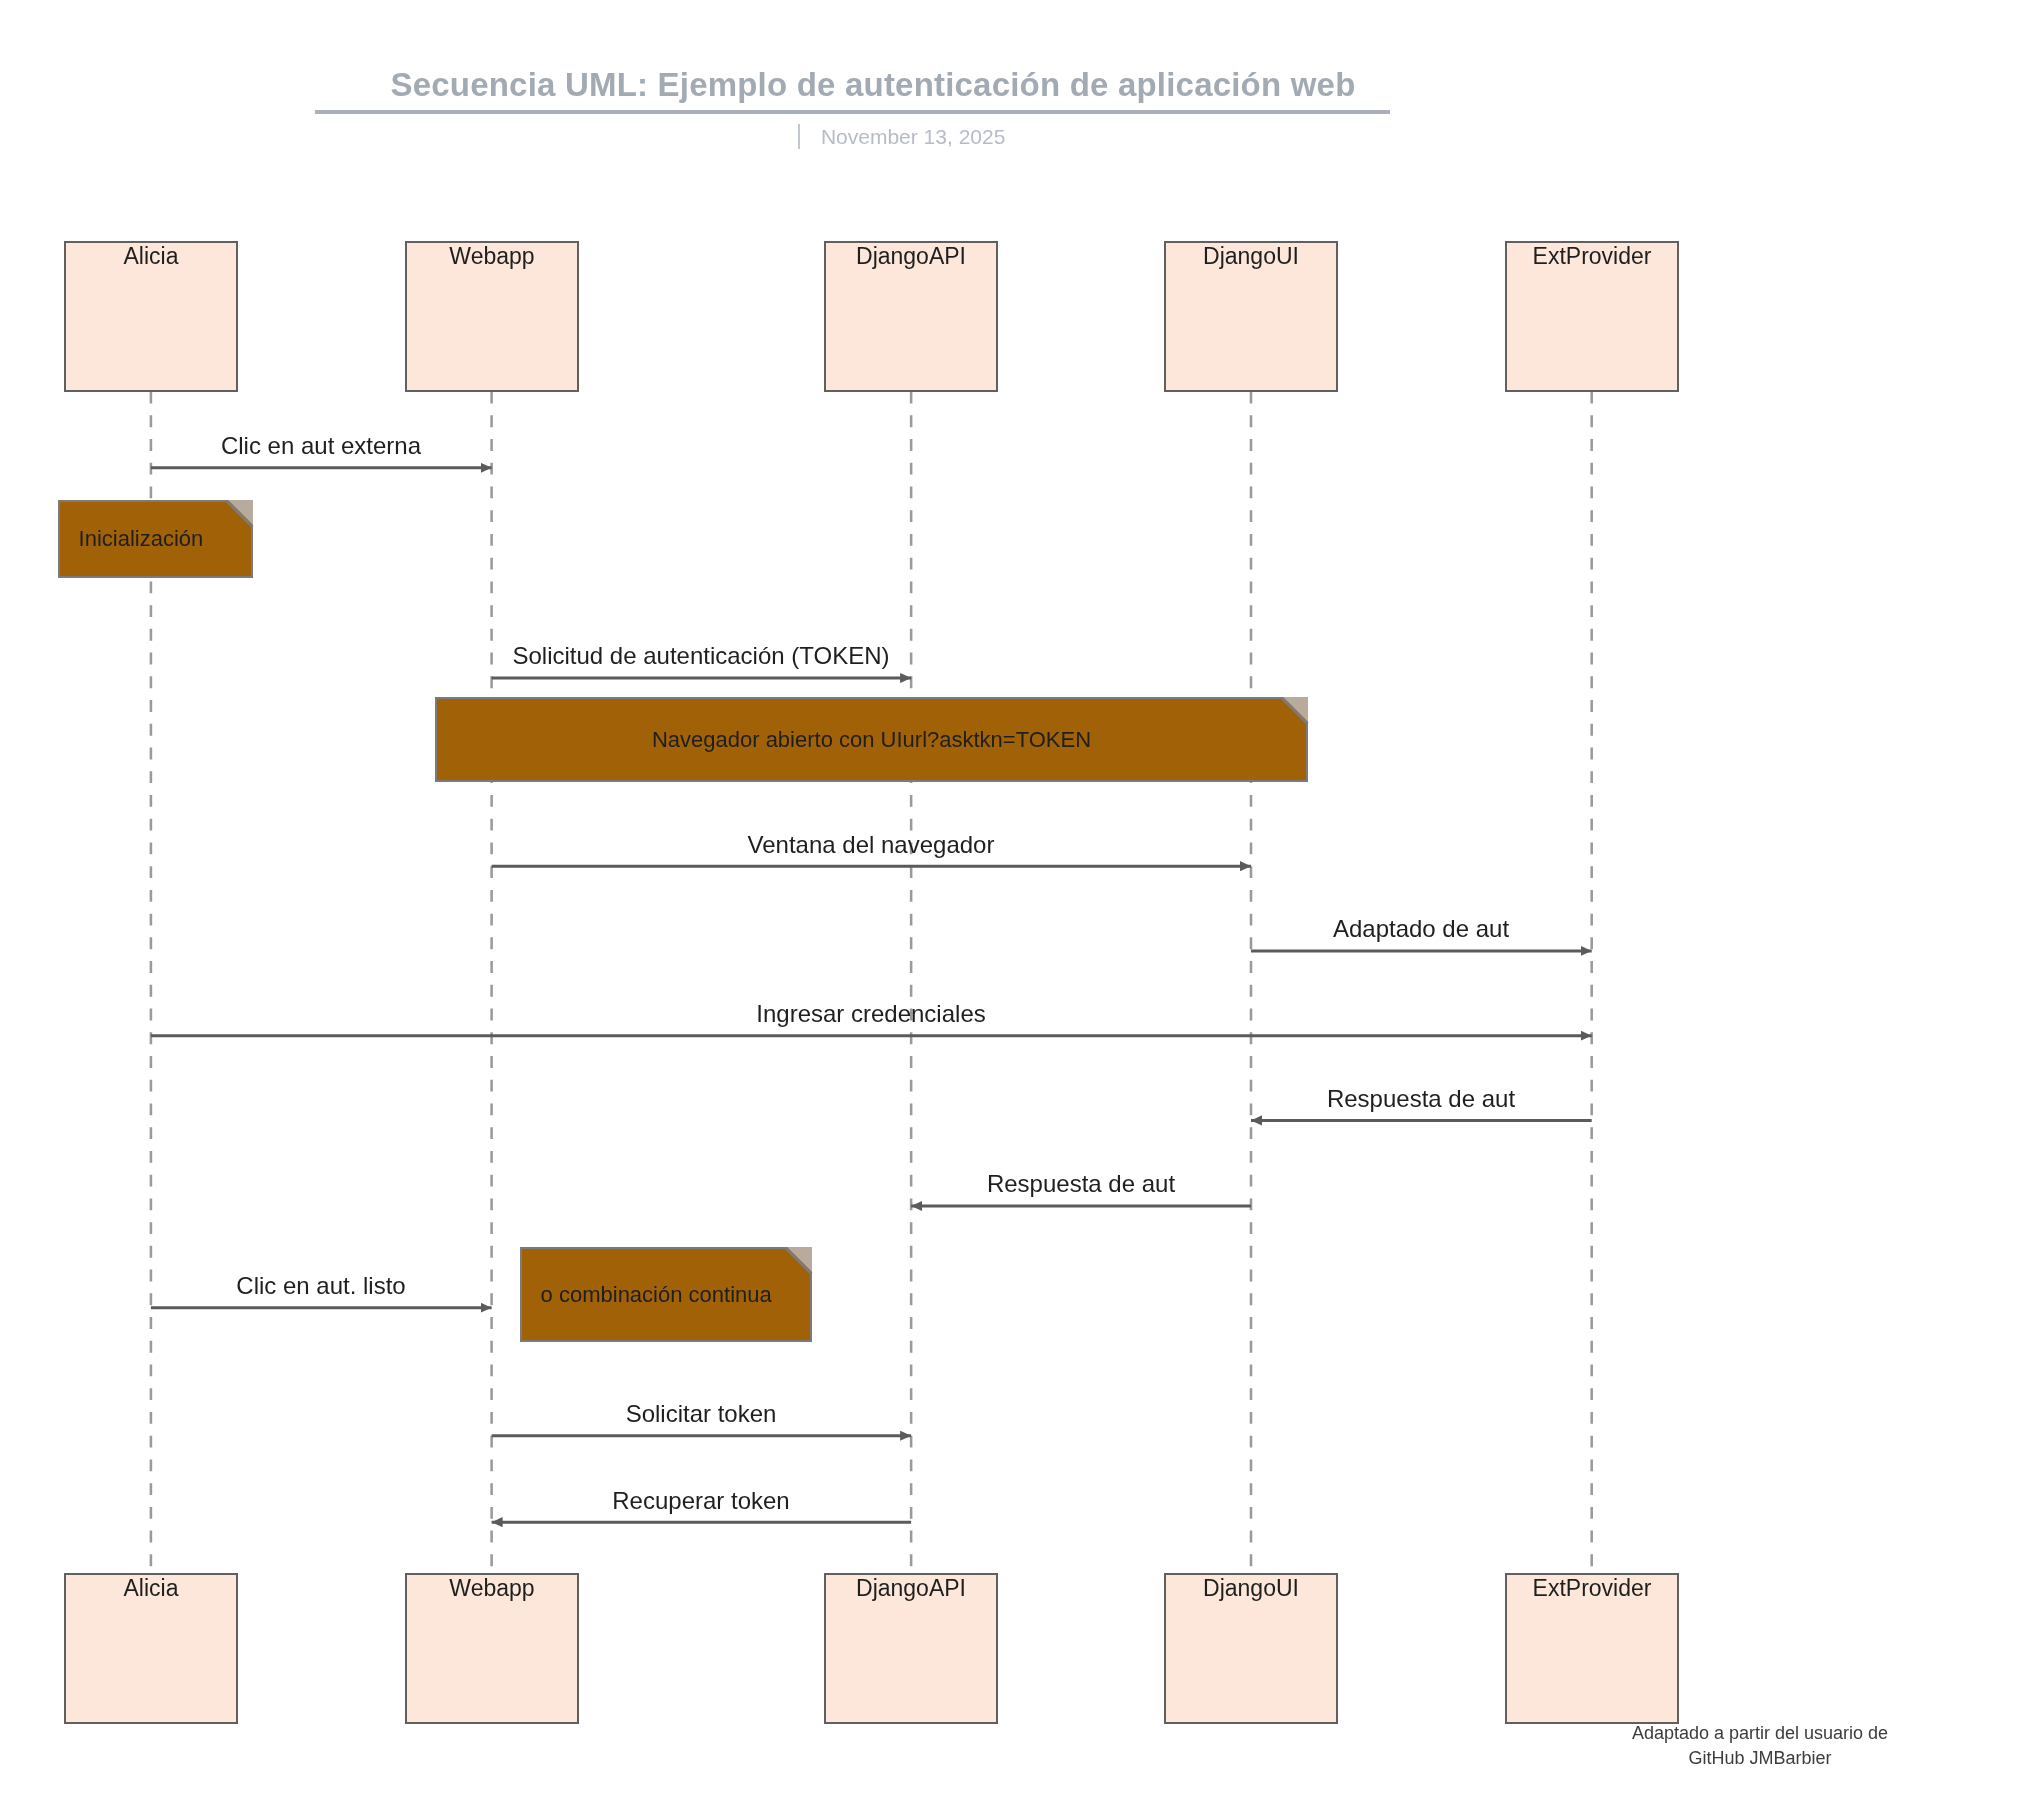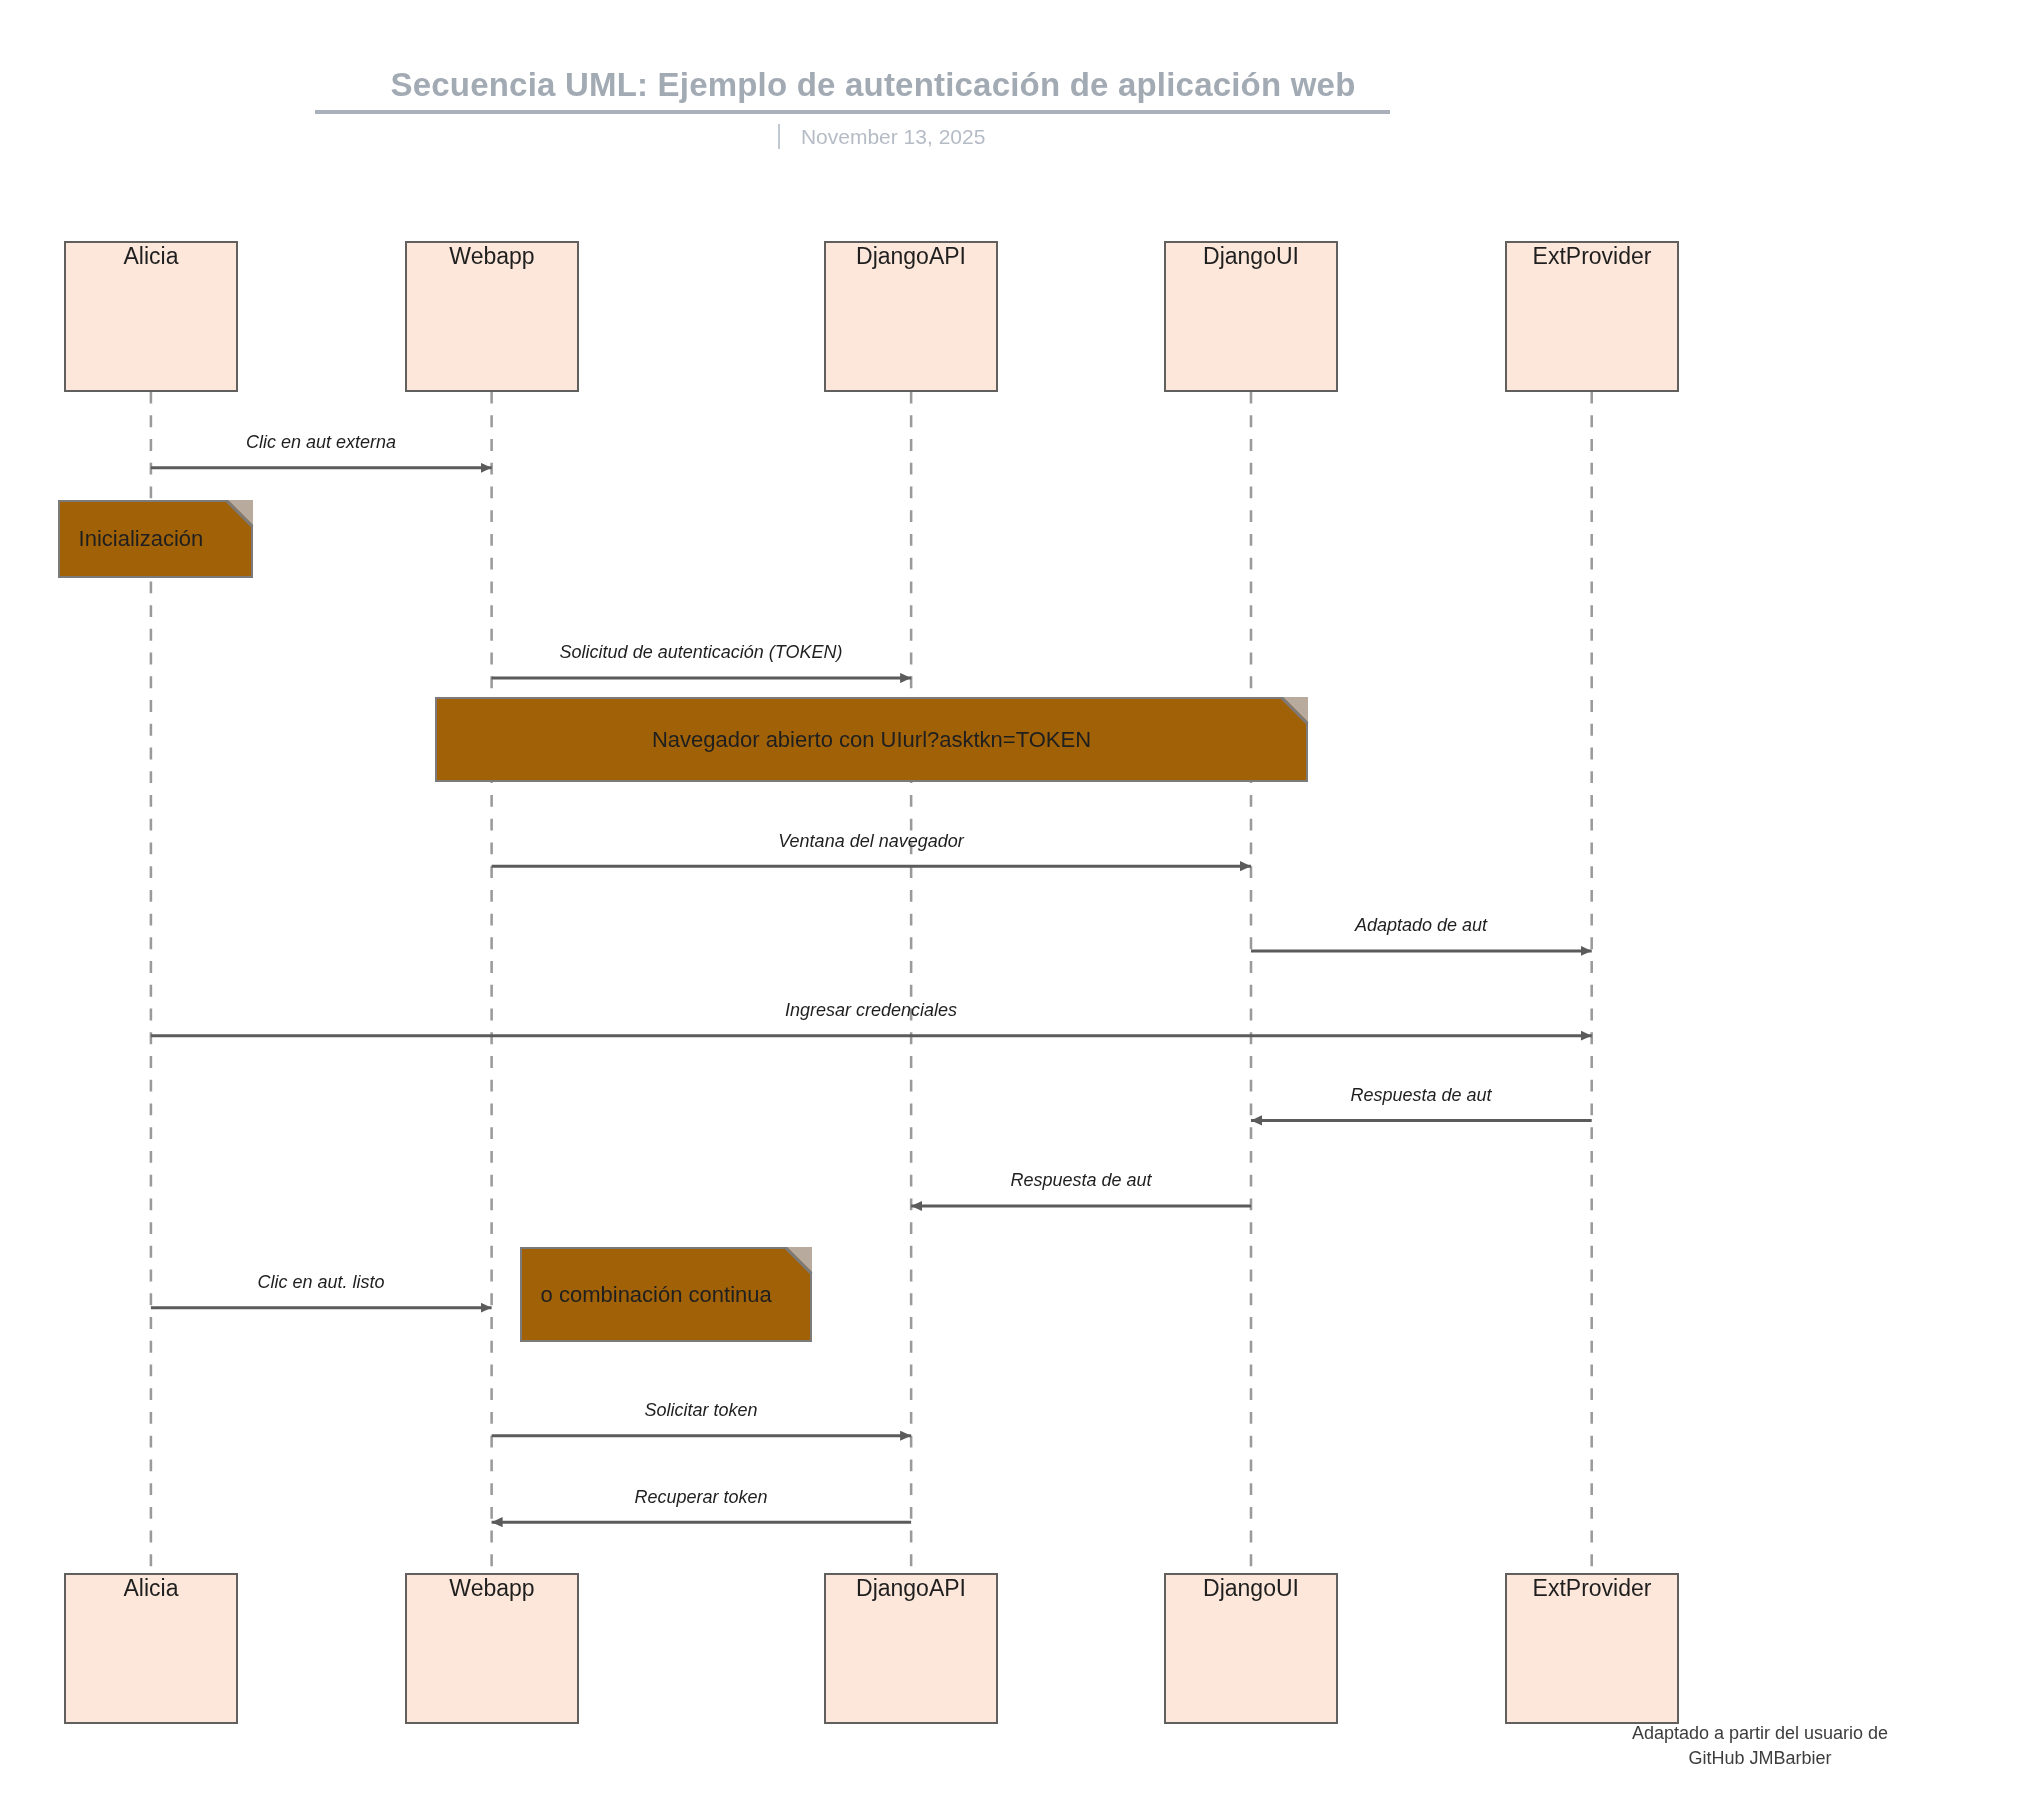--- a/index.html
+++ b/index.html
@@ -44,20 +44,21 @@
     height: 4.2px;
     background: #aab0ba;
   }
   #subtitle-wrap {
     position: absolute;
     left: 0;
     top: 124px;
     width: 1763px;
     text-align: center;
     white-space: nowrap;
+    padding-left: 20px;
   }
   #subtitle-bar {
     display: inline-block;
     width: 2.5px;
     height: 25.4px;
     background: #c2c8d0;
     vertical-align: middle;
     margin-right: 17px;
   }
   #diagram-date {
@@ -138,26 +139,25 @@
     width: 36px;
     height: 2.5px;
     background: #7d7b79;
     transform: rotate(45deg);
     transform-origin: left top;
   }
 
   
   .msg-label {
     position: absolute;
-    font-size: 18px;
+    font-size: 24px;
     color: #1f1f1f;
     white-space: nowrap;
     text-align: center;
     transform: translateX(-50%);
-    font-style: italic;
   }
 
   
   #credit {
     position: absolute;
     right: 97px;
     top: 1721px;
     width: 356px;
     text-align: center;
     font-size: 18px;

